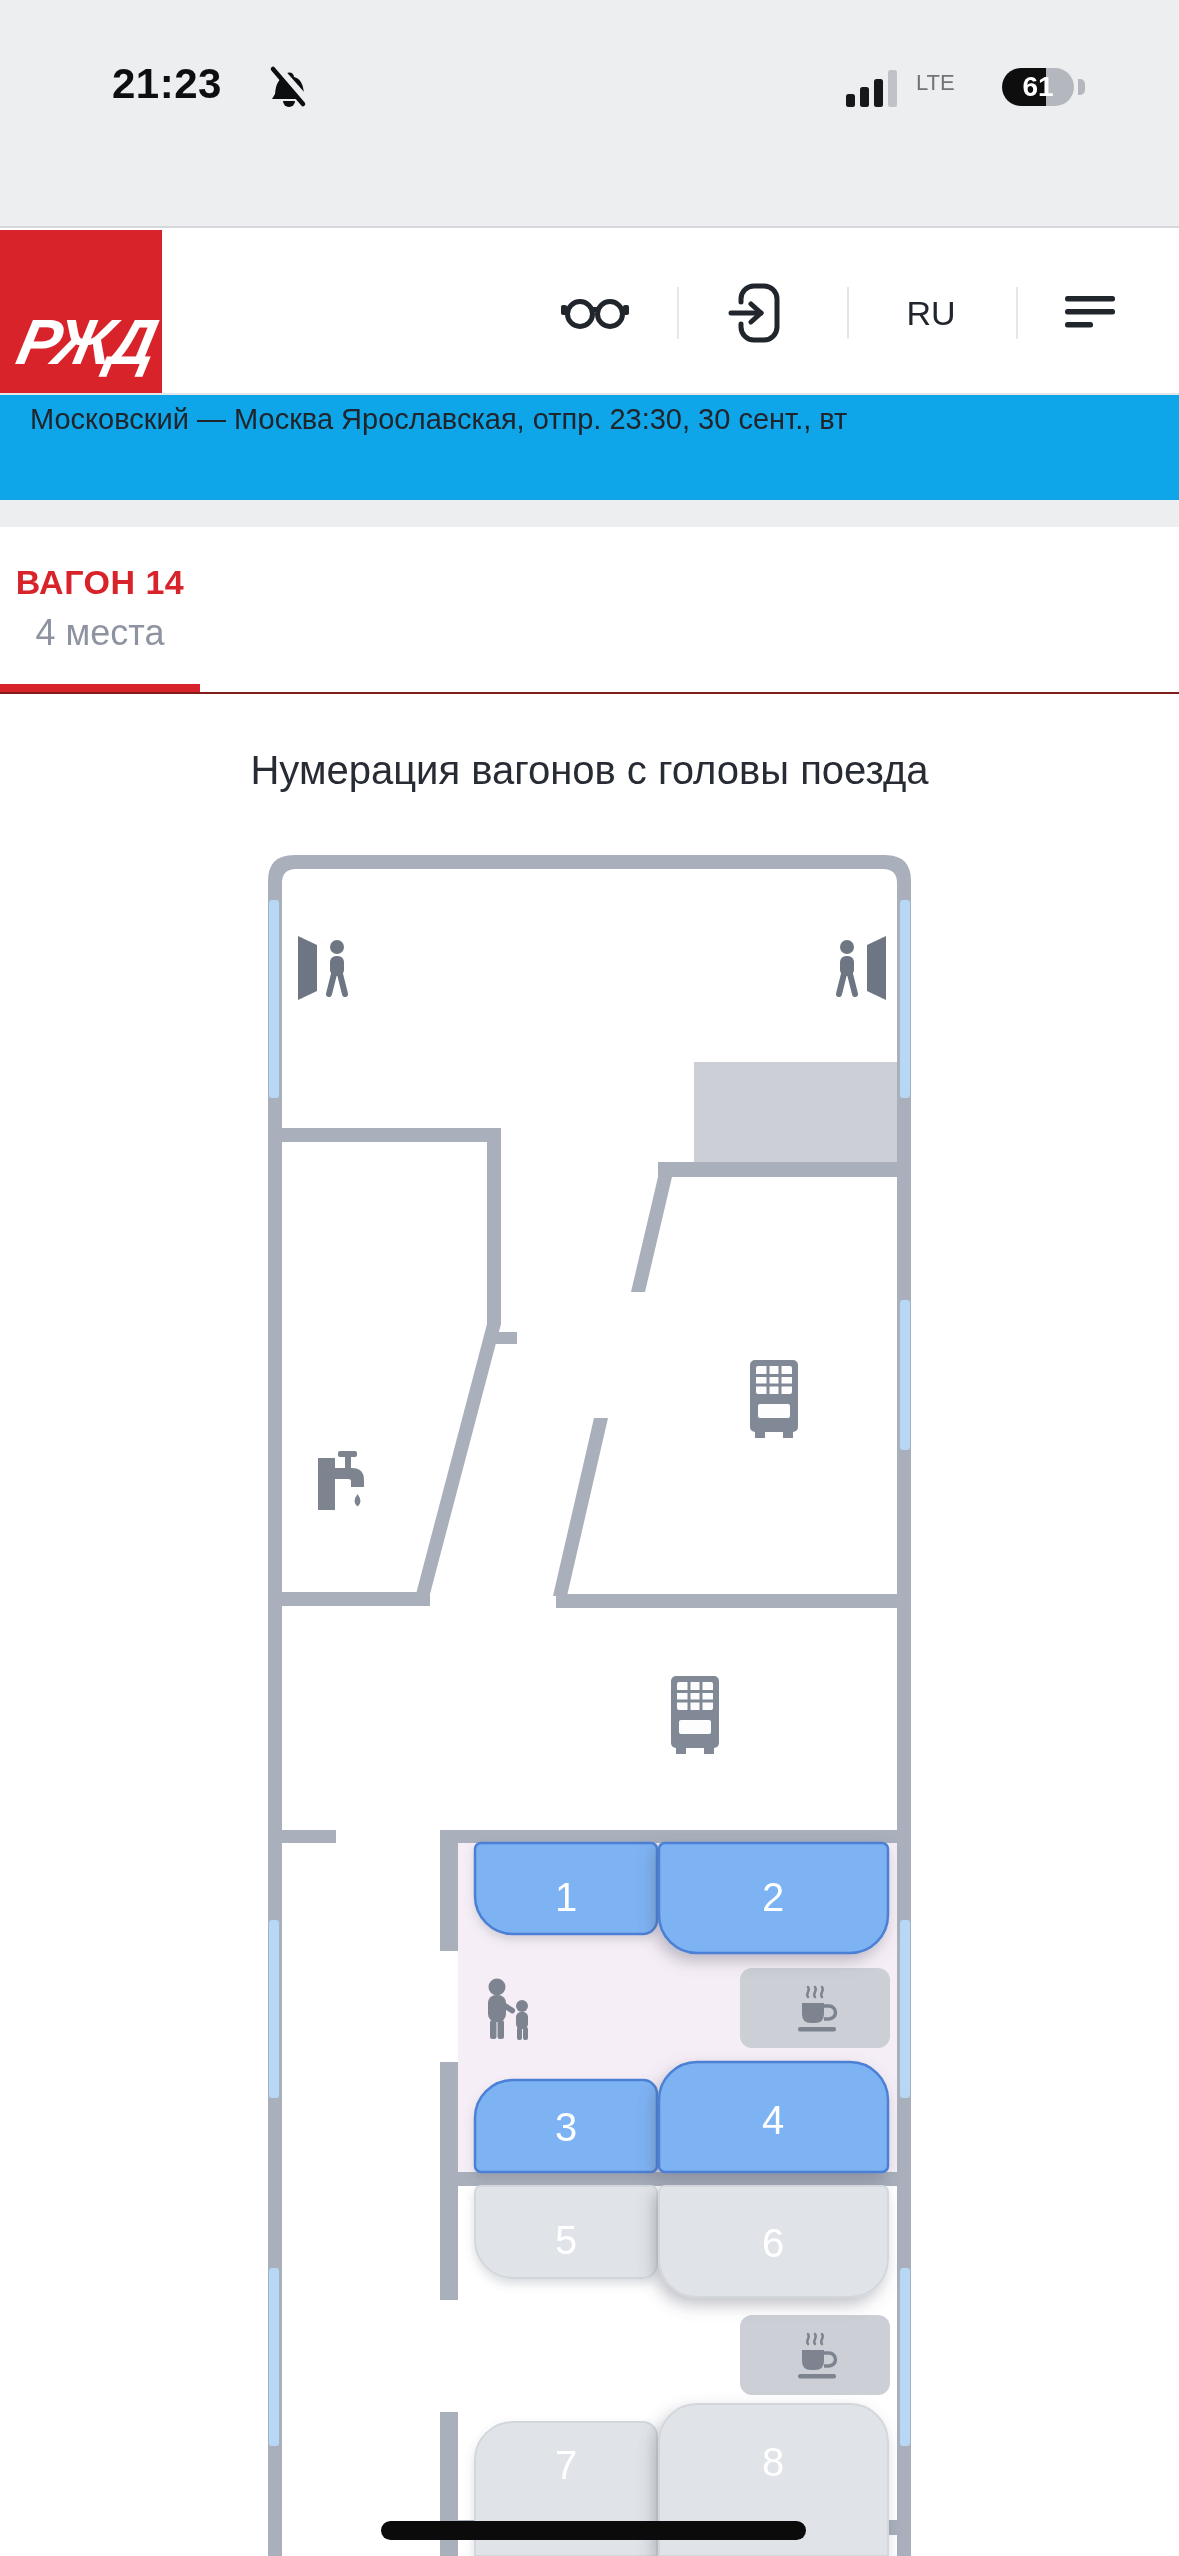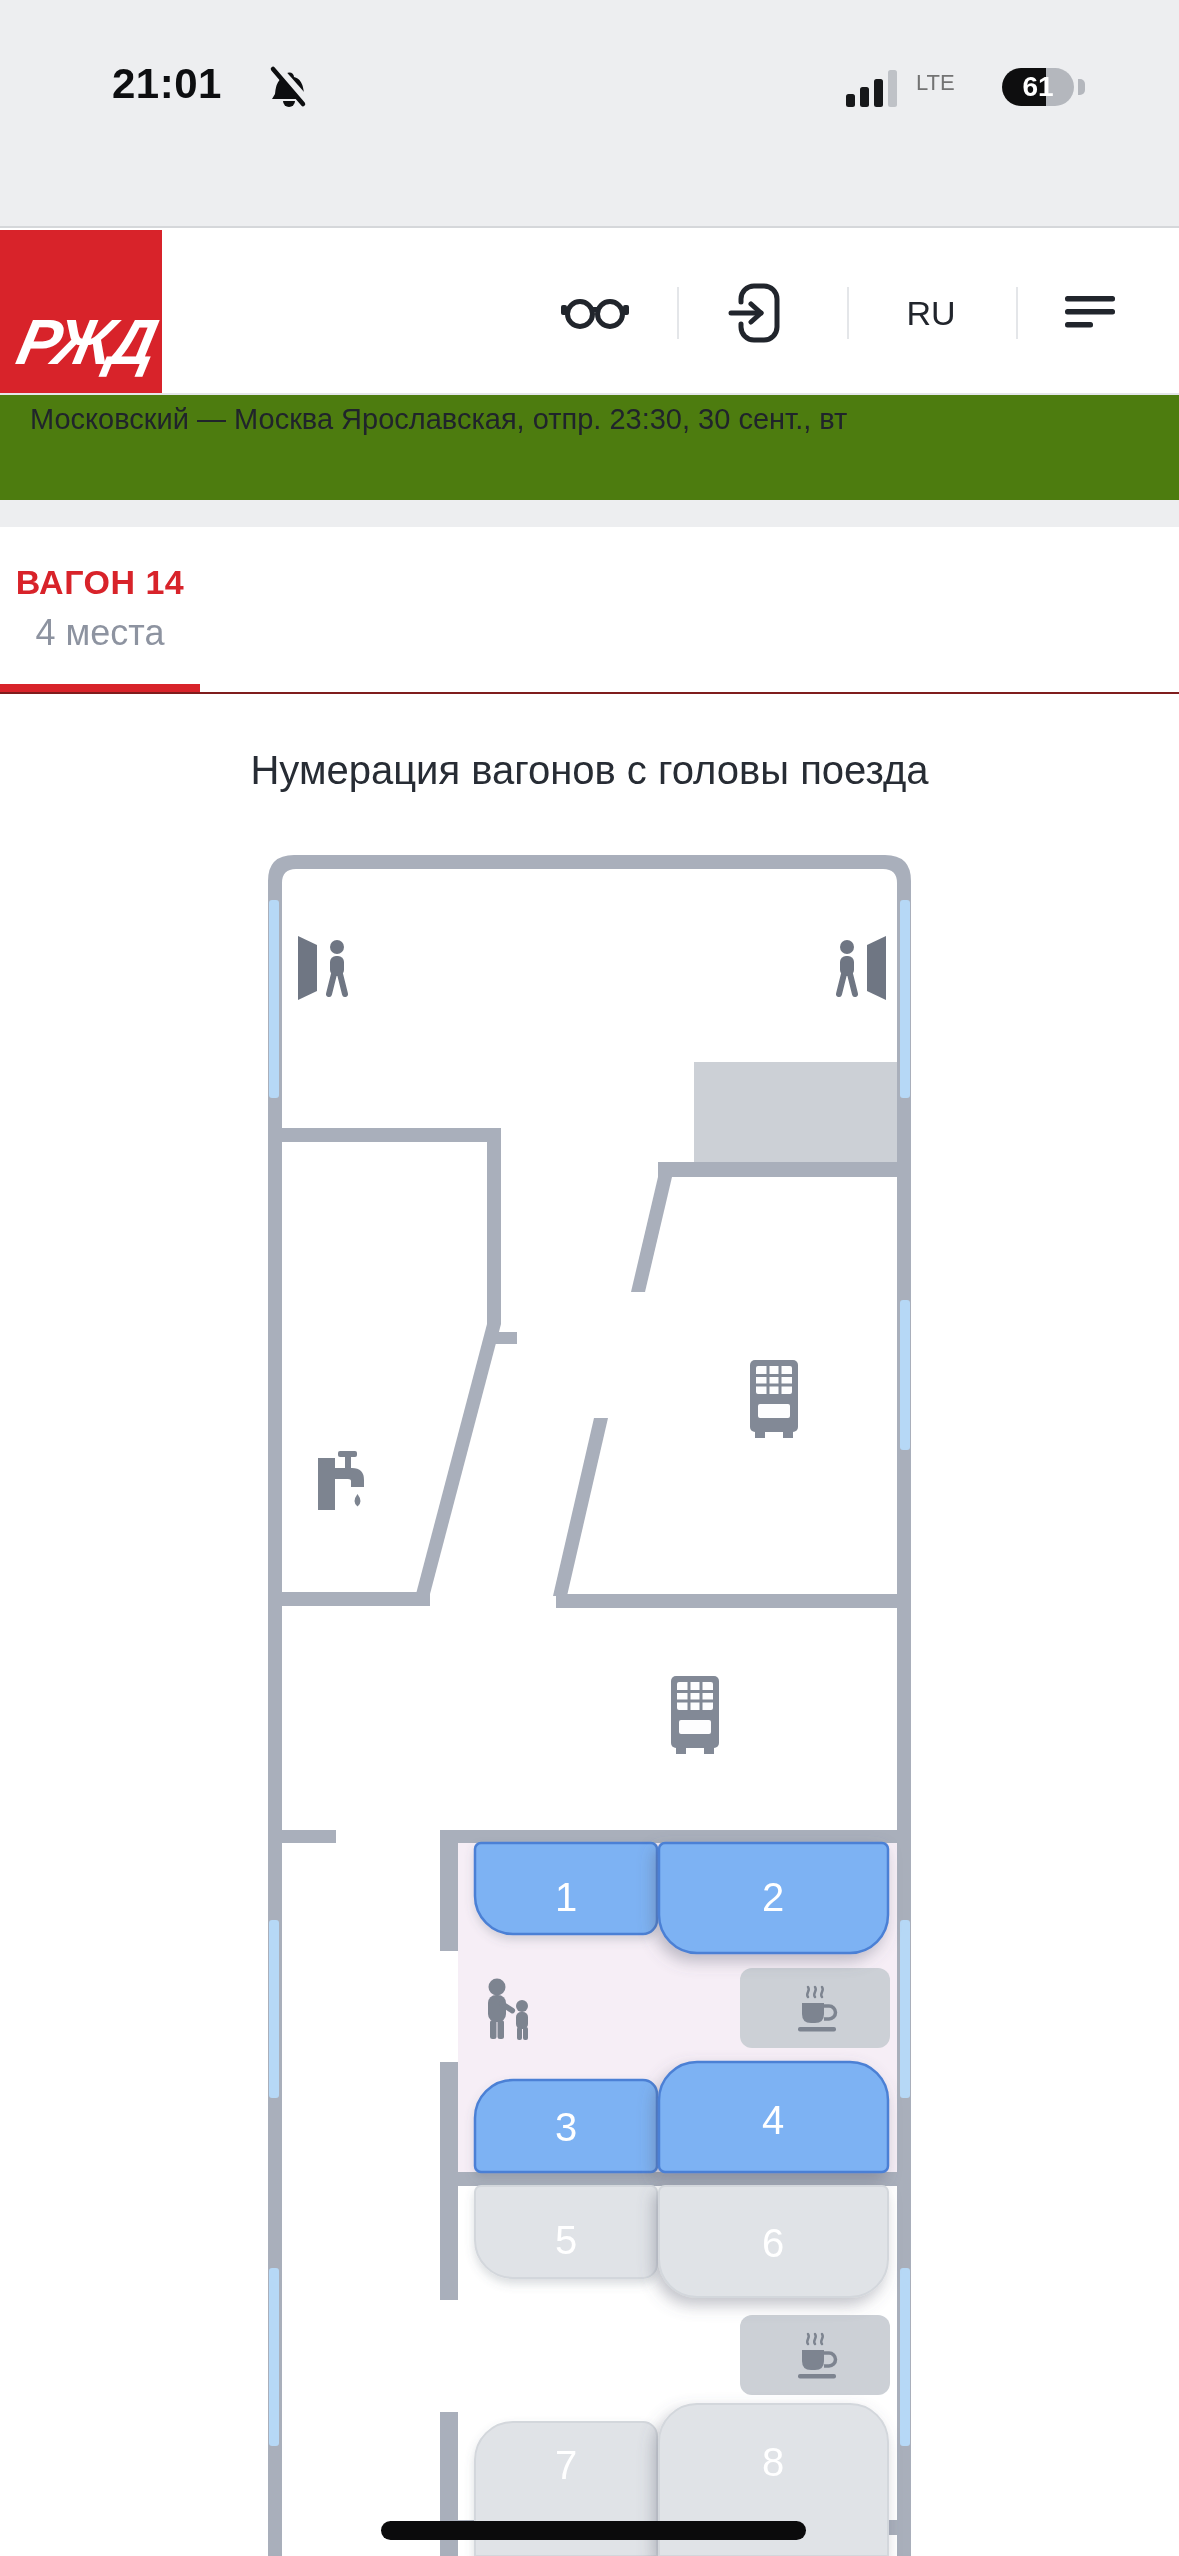--- a/index.html
+++ b/index.html
@@ -23,40 +23,40 @@
   .urlbar{left:0;top:148px;width:1179px;height:70px;display:flex;align-items:center;justify-content:center;
     font-size:30px;color:#15181d;}
   
   .siteheader{left:0;top:230px;width:1179px;height:163px;background:#ffffff;border-bottom:2px solid #e4e6e9;box-sizing:content-box;}
   .logo{left:0;top:230px;width:162px;height:163px;background:#d8232a;display:flex;align-items:center;justify-content:center;}
   .logo svg text{font-family:"Liberation Sans","DejaVu Sans",sans-serif;}
   .hicon{top:287px;height:52px;display:flex;align-items:center;justify-content:center;}
   .hdiv{top:287px;width:2px;height:52px;background:#e4e6e9;}
   .ru{left:896px;top:294px;width:70px;font-size:34px;font-weight:500;color:#21252c;text-align:center;}
   
-  .routewrap{left:0;top:395px;width:1179px;height:105px;background:#4d7c0f;}
+  .routewrap{left:0;top:395px;width:1179px;height:105px;background:#0ea5e9;}
   .routetext{left:30px;top:8px;position:absolute;font-size:29px;color:#20242b;white-space:nowrap;}
   .grayband{left:0;top:500px;width:1179px;height:27px;background:#edeef0;}
   
   .tabsec{left:0;top:527px;width:1179px;height:167px;background:#ffffff;border-bottom:2px solid #7f1d1d;box-sizing:border-box;}
   .tab{left:0;top:0;position:absolute;width:200px;height:165px;text-align:center;}
   .tabtitle{margin-top:36px;font-size:34px;font-weight:700;color:#d8232a;letter-spacing:.5px;}
   .tabsub{margin-top:10px;font-size:36px;color:#8d93a0;}
   .tabline{position:absolute;left:0;bottom:0;width:200px;height:8px;background:#d8232a;}
   
   .caption{left:0;top:748px;width:1179px;text-align:center;font-size:40px;color:#272c34;}
   svg.plan{position:absolute;left:0;top:840px;}
   .seat-num{font-size:40px;fill:#ffffff;text-anchor:middle;}
   .homebar{left:381px;top:2521px;width:425px;height:19px;border-radius:10px;background:#0b0b0c;z-index:20;}
 </style>
 </head>
 <body>
 
 <div class="abs topchrome">
-  <div class="abs time">21:01</div>
+  <div class="abs time">21:23</div>
 
   <svg class="abs bell" width="46" height="46" viewBox="0 0 46 46">
     <path d="M11,30 q1,-15 10,-17 a4.5,4.5 0 0 1 9,0 q9,2 10,17 l3,5 h-35 z" fill="#0d0e10"></path>
     <path d="M19,37 a6,6 0 0 0 12,0 z" fill="#0d0e10"></path>
     <line x1="12" y1="3" x2="42" y2="37" stroke="#edeef0" stroke-width="9"></line>
     <line x1="9" y1="5" x2="39" y2="40" stroke="#0d0e10" stroke-width="4.5" stroke-linecap="round"></line>
   </svg>
 
   <svg class="abs sigbars" width="54" height="40" viewBox="0 0 54 40">
     <rect x="0" y="26" width="9" height="13" rx="2.5" fill="#17181a"></rect>

